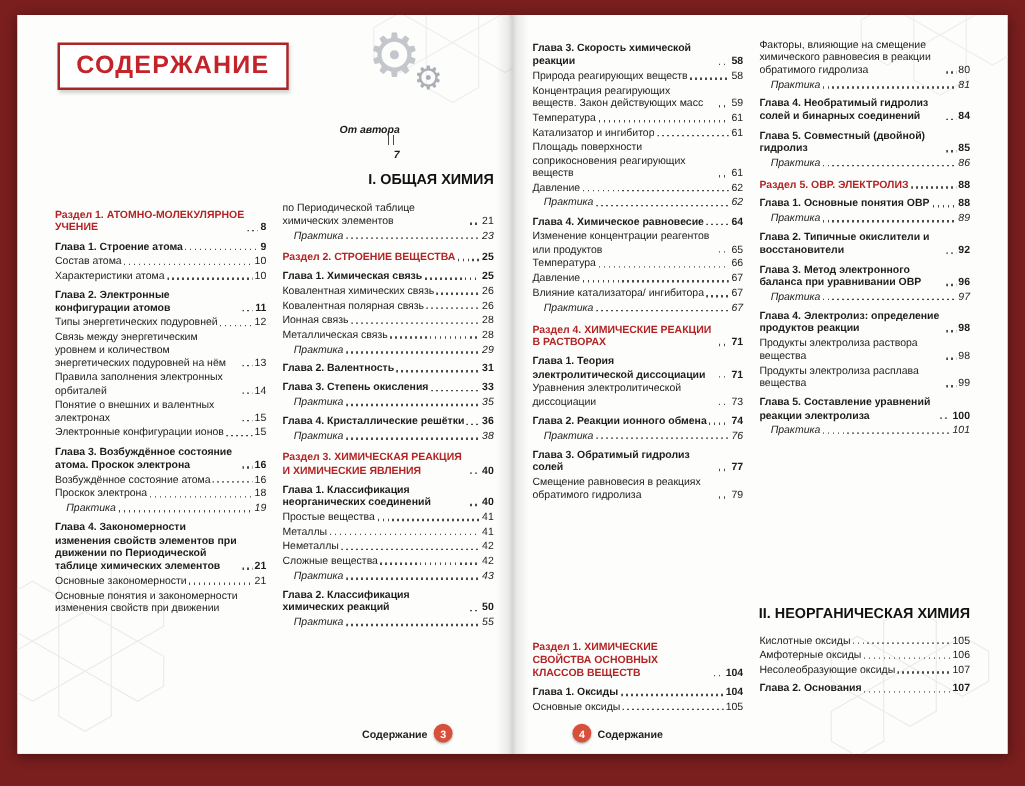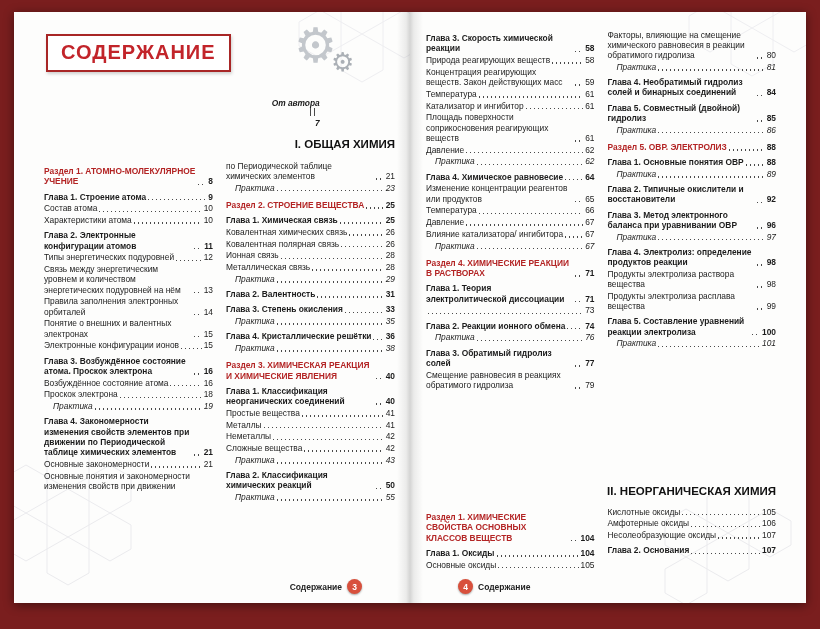--- a/index.html
+++ b/index.html
@@ -424,20 +424,21 @@
               <span class="etext">Раздел 4. ХИМИЧЕСКИЕ РЕАКЦИИ В РАСТВОРАХ</span>
               <span class="leader"></span>
               <span class="pg">71</span>
             </div>
             <div class="entry chapter">
               <span class="etext">Глава 1. Теория электролитической диссоциации</span>
               <span class="leader"></span>
               <span class="pg">71</span>
             </div>
             <div class="entry item">
+              <span class="etext">Уравнения электролитической диссоциации</span>
               <span class="leader"></span>
               <span class="pg">73</span>
             </div>
             <div class="entry chapter">
               <span class="etext">Глава 2. Реакции ионного обмена</span>
               <span class="leader"></span>
               <span class="pg">74</span>
             </div>
             <div class="entry practice">
               <span class="etext">Практика</span>

